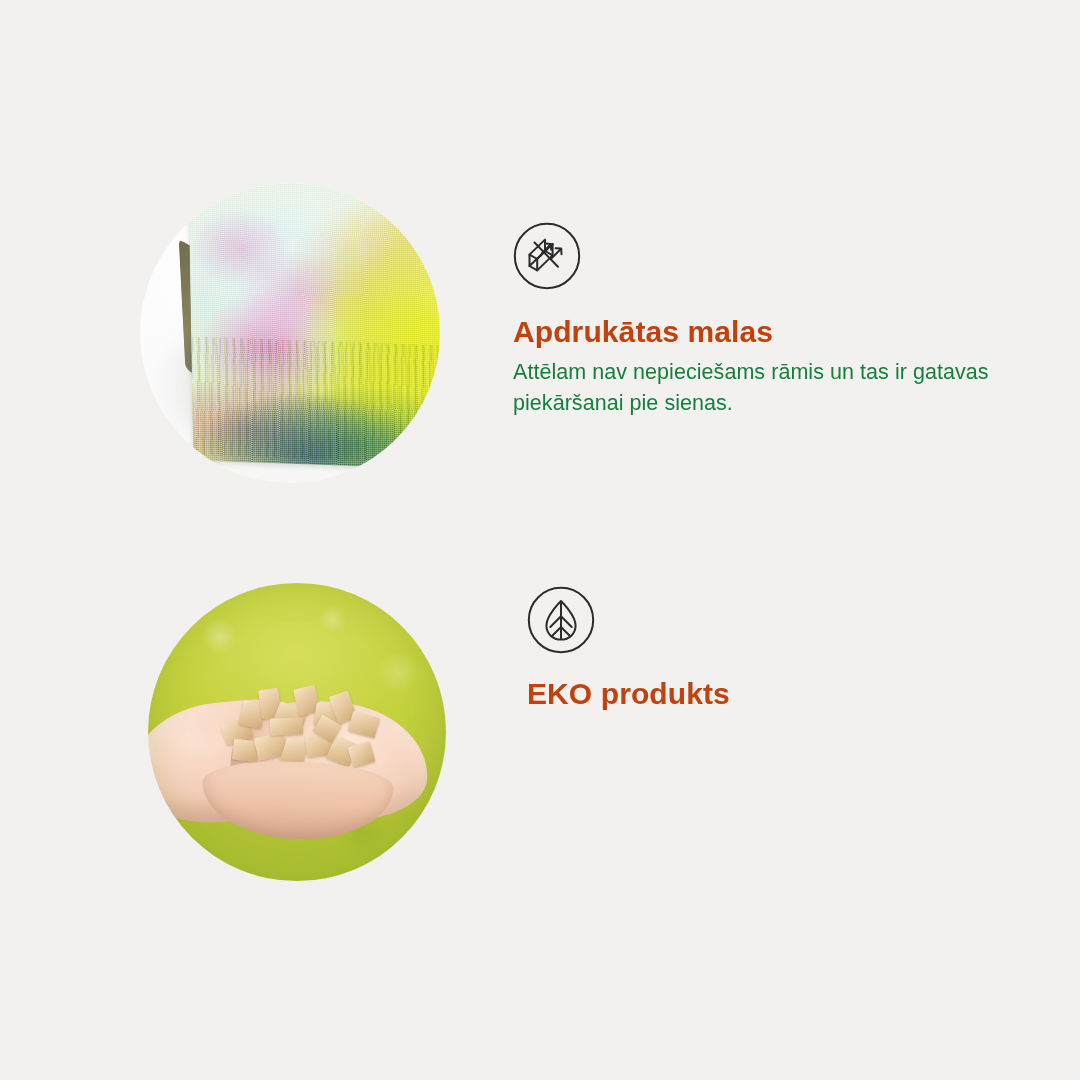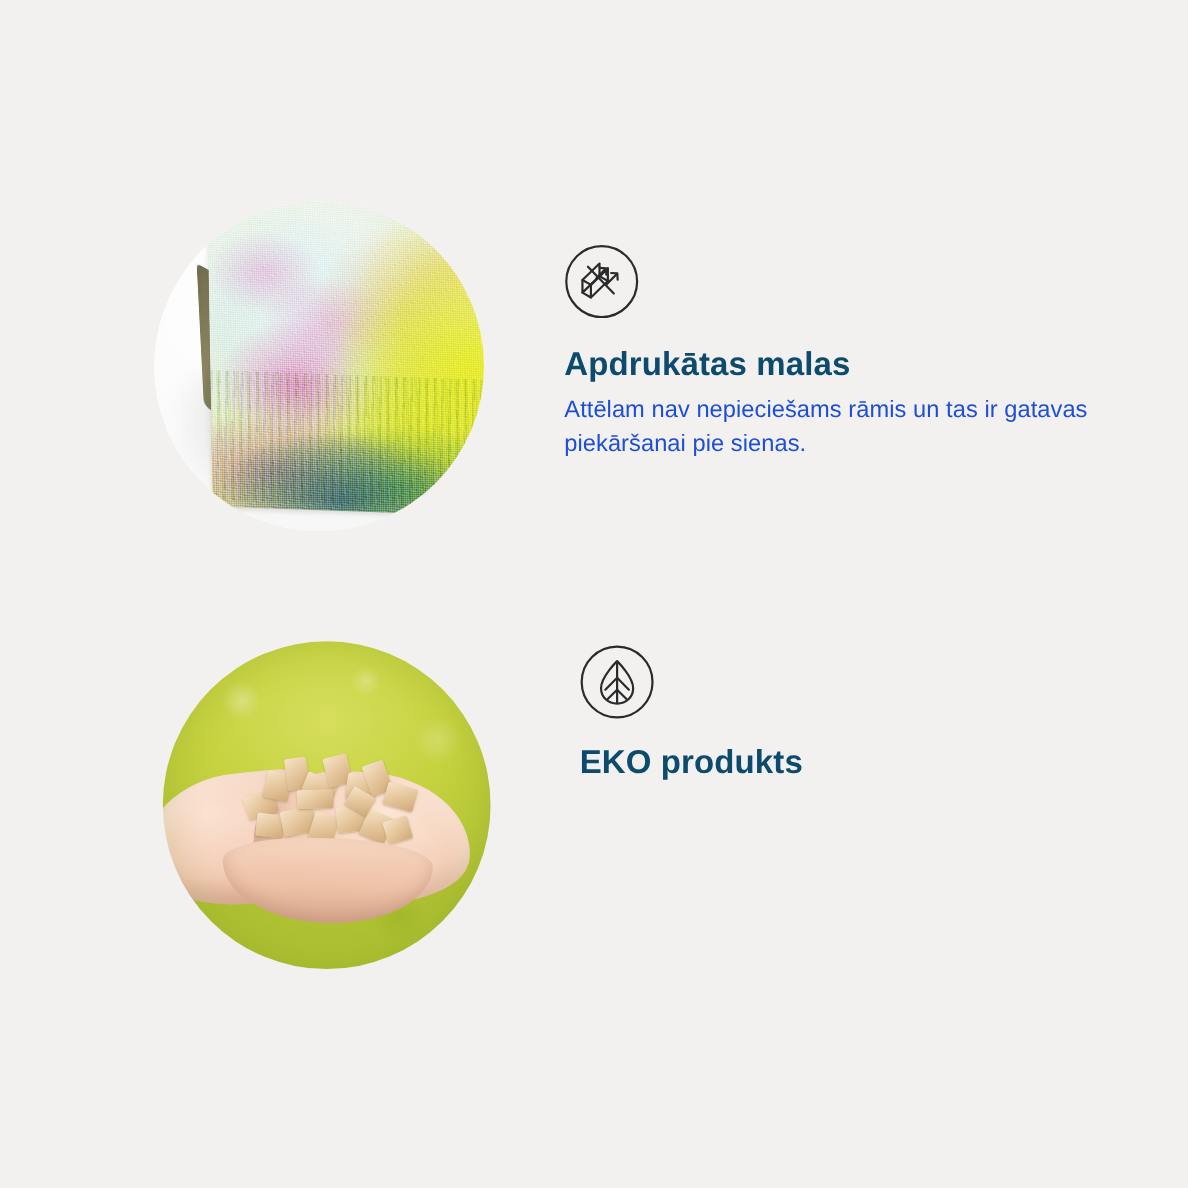--- a/index.html
+++ b/index.html
@@ -231,32 +231,32 @@
     stroke: #2b2b2b;
     stroke-width: 2;
     stroke-linecap: round;
     stroke-linejoin: round;
   }
 
   .feature-title {
     margin: 0;
     font-size: 30px;
     font-weight: bold;
-    color: #0c4a6e;
+    color: #c2410c;
     letter-spacing: 0.1px;
     line-height: 1.1;
   }
   #content-1 .feature-title { padding-top: 25px; }
   #content-2 .feature-title { padding-top: 23px; }
 
   .feature-desc {
     margin: 0;
     font-size: 21.5px;
     font-weight: normal;
-    color: #1d4ed8;
+    color: #15803d;
     line-height: 1.42;
     letter-spacing: 0.05px;
   }
   #content-1 .feature-desc { padding-top: 9px; max-width: 480px; }
   #content-2 .feature-desc { padding-top: 8px; max-width: 492px; }
 </style>
 </head>
 <body>
 
 <div class="page">

